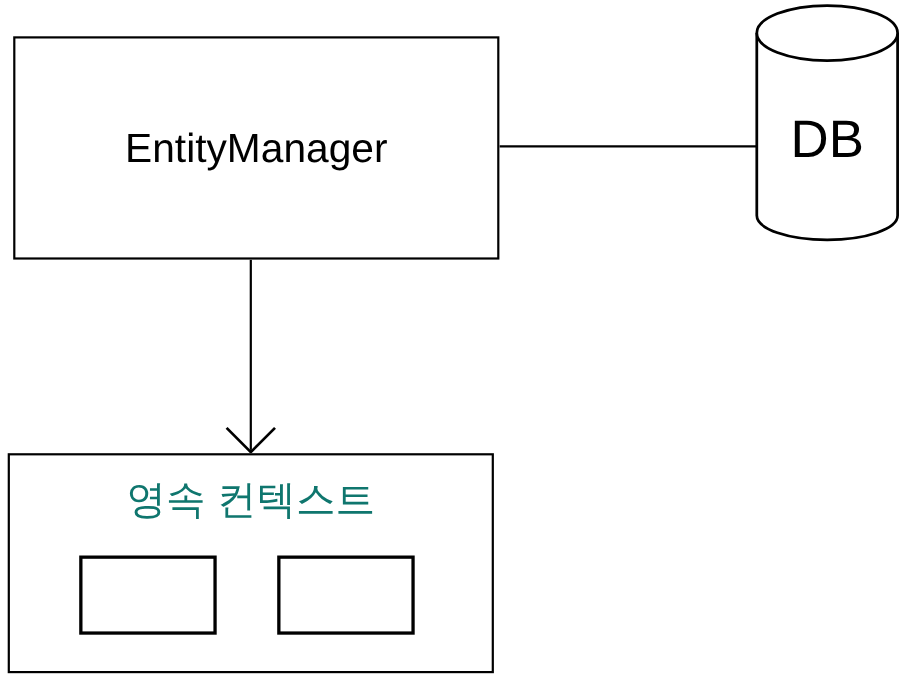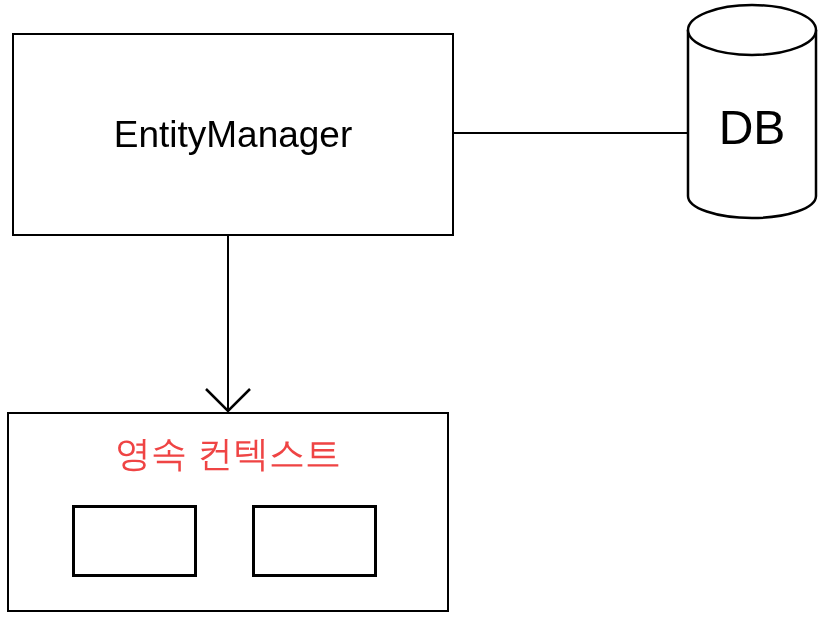--- a/index.html
+++ b/index.html
@@ -58,21 +58,21 @@
     width: 442px;
     height: 200px;
   }
   .context-title {
     position: absolute;
     left: 0;
     top: 16px;
     width: 100%;
     text-align: center;
     font-size: 36px;
-    color: #ef4444;
+    color: #0f766e;
   }
   .entity-slot {
     position: absolute;
     box-sizing: border-box;
     border: 3px solid #000000;
     background: #ffffff;
     width: 125px;
     height: 72px;
     top: 91px;
   }

